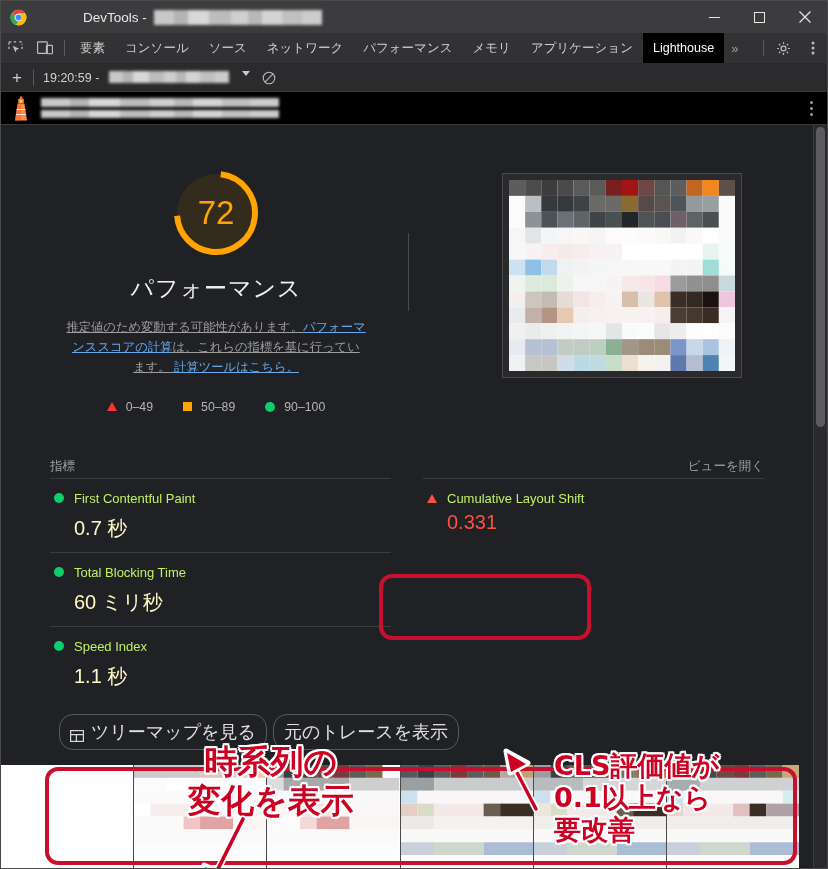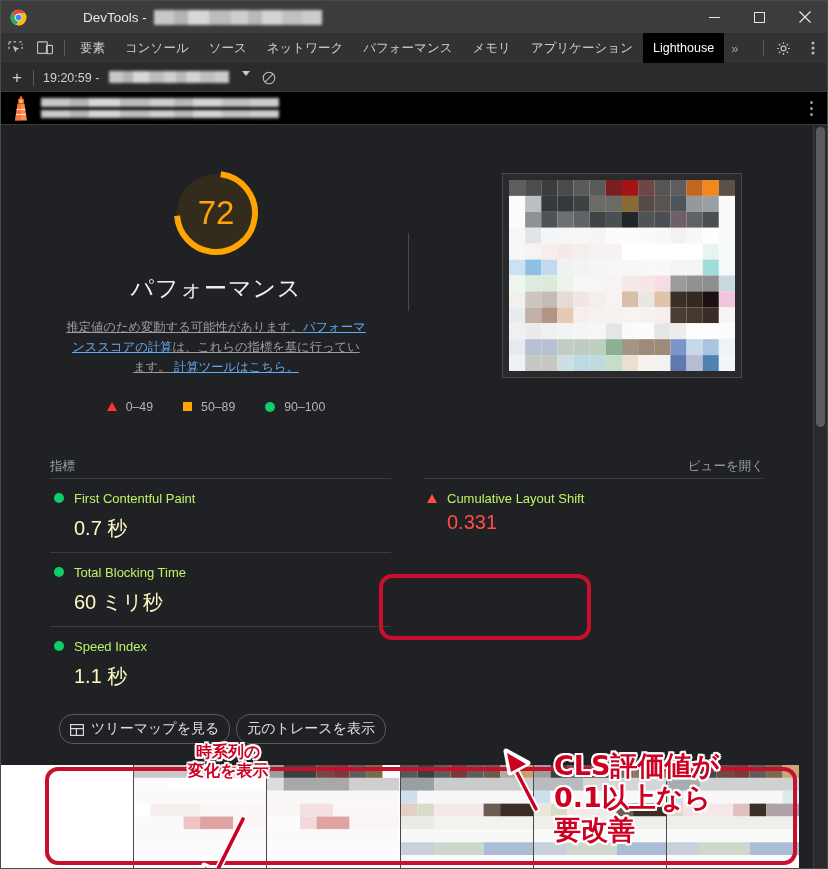--- a/index.html
+++ b/index.html
@@ -155,21 +155,21 @@
     left: 378px; top: 118px; width: 212px; height: 66px;
     border: 4px solid #c8102e; border-radius: 13px;
     pointer-events: none;
   }
 
   
   .btnrow { display: flex; gap: 6px; padding: 14px 0 0 58px; }
   .lbtn {
     display: flex; align-items: center; gap: 7px;
     border: 1px solid #5a5a5c; border-radius: 14px;
-    padding: 5px 10px; font-size: 14px; color: #e0e0e0;
+    padding: 5px 10px; font-size: 18px; color: #e0e0e0;
     background: transparent; white-space: nowrap;
   }
   .tmico { width: 14px; height: 12px; flex: 0 0 auto; }
 
   
   .filmwrap { position: absolute; left: 0; right: 14px; bottom: 0; height: 103px; }
   .filmstrip { display: flex; height: 100%; background: #101010; }
   .frame { flex: 1; border-right: 1px solid #4a4a4c; overflow: hidden; background: #fff; }
   .frame:last-child { border-right: none; }
   .hl-film {
@@ -180,21 +180,21 @@
   
   .anno {
     position: absolute; color: #cc0022;
     font-family: "DejaVu Sans", sans-serif;
     font-weight: bold; line-height: 1.18;
     text-shadow:
       1.6px 1.6px 0 #fff, -1.6px 1.6px 0 #fff, 1.6px -1.6px 0 #fff, -1.6px -1.6px 0 #fff,
       2px 0 0 #fff, -2px 0 0 #fff, 0 2px 0 #fff, 0 -2px 0 #fff;
     pointer-events: none; white-space: pre;
   }
-  .anno-left { left: 187px; top: 618px; font-size: 16px; text-align: center; font-family: Liberation Serif, serif; }
+  .anno-left { left: 187px; top: 618px; font-size: 33px; text-align: center; font-family: Liberation Serif, serif; }
   .anno-right { left: 553px; top: 625px; font-size: 27px; }
   .arrow { position: absolute; pointer-events: none; }
 </style>
 </head>
 <body>
 
 <div class="window">
 
   <div class="titlebar">
     <div class="tb-logo">

